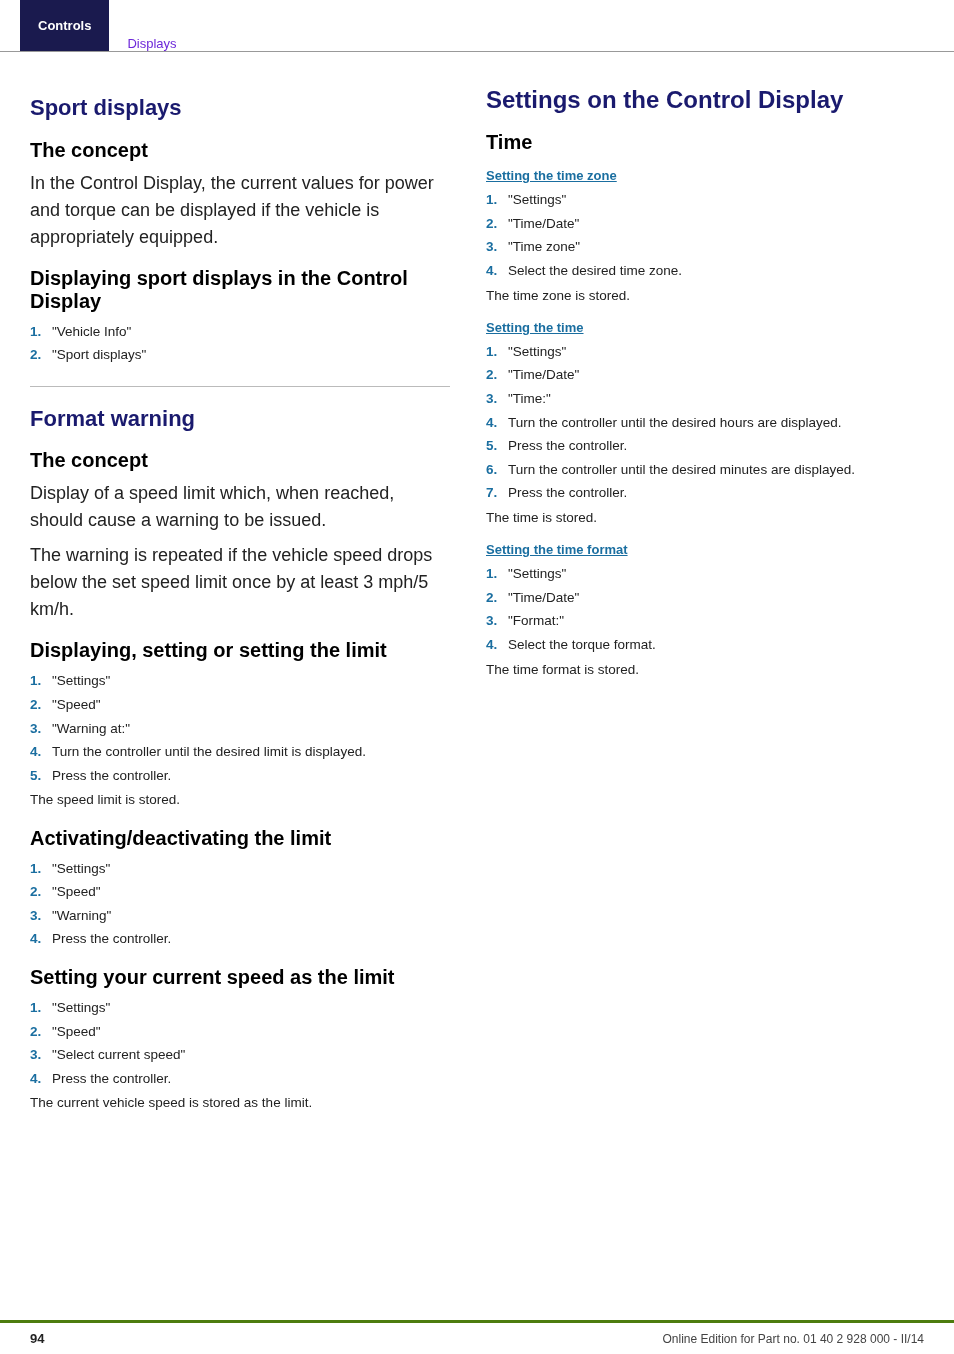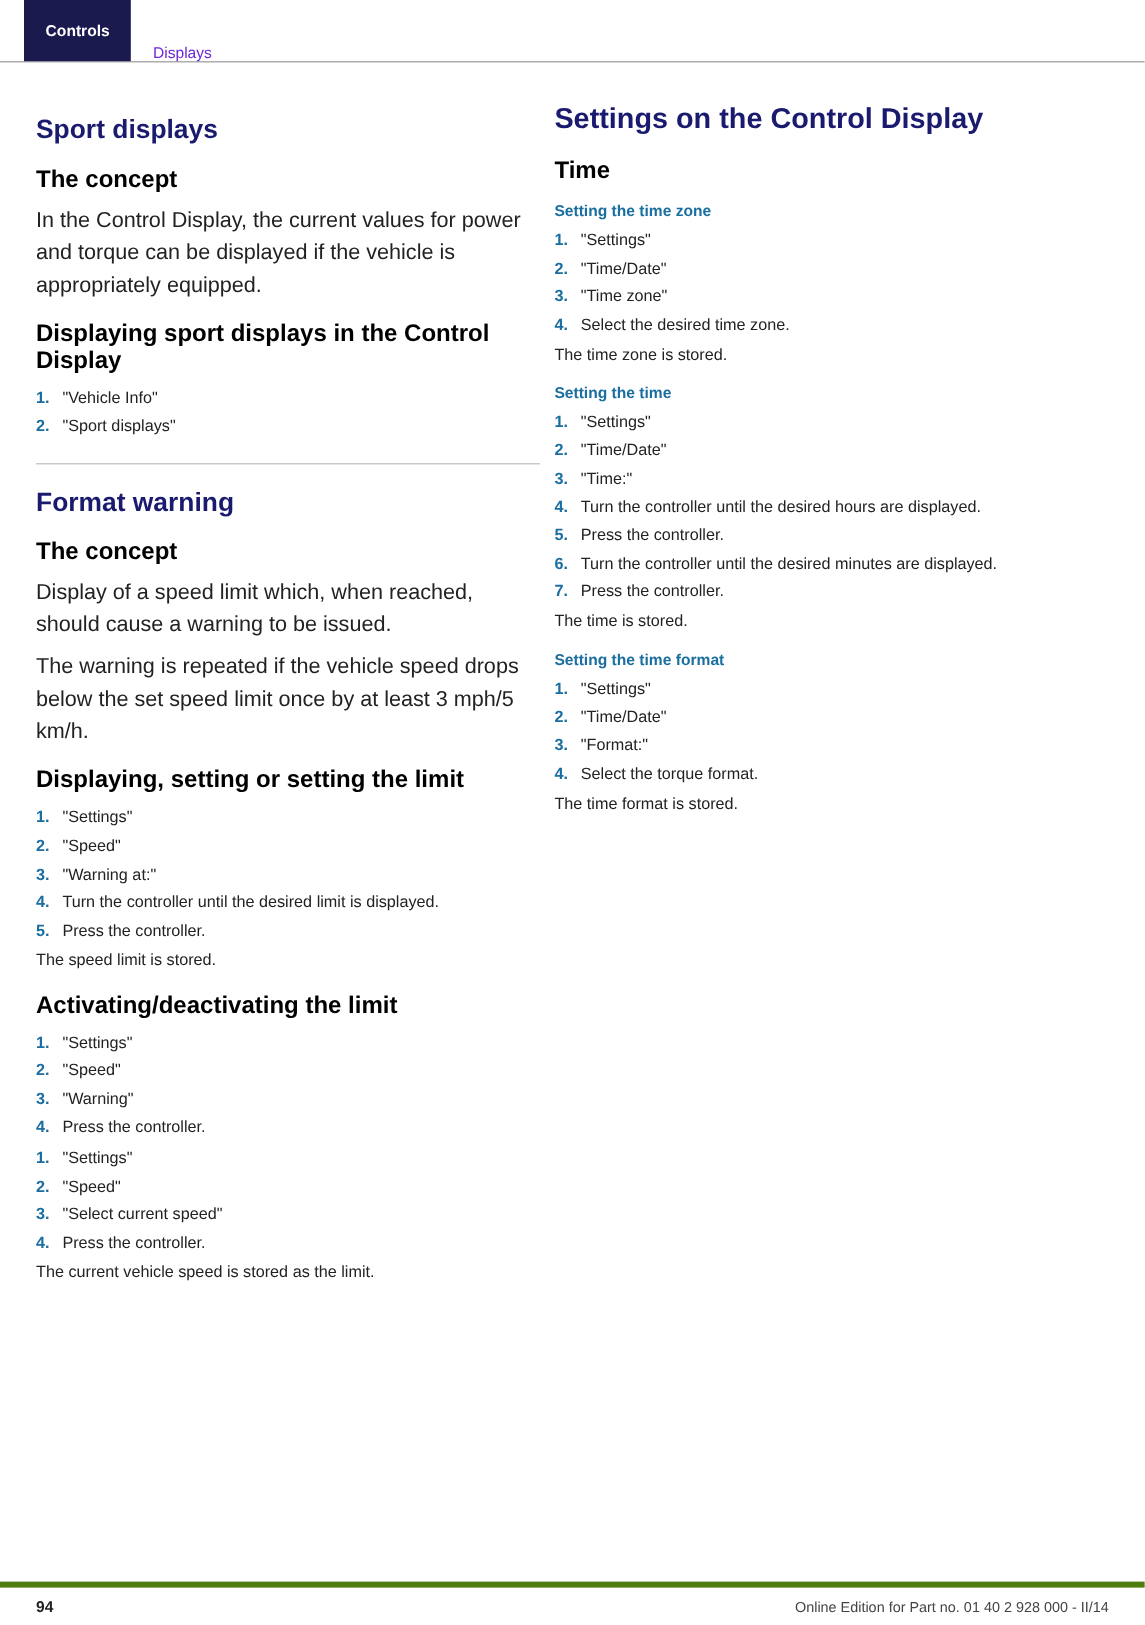--- a/index.html
+++ b/index.html
@@ -36,21 +36,21 @@
       font-size: 13px;
       display: flex;
       align-items: center;
       margin-top: 36px;
     }
 
     
     .page-content {
       display: flex;
       padding: 24px 30px 60px 30px;
-      gap: 12px;
+      gap: 36px;
     }
 
     
     .left-col {
       flex: 1;
       max-width: 420px;
     }
 
     
     .right-col {
@@ -81,20 +81,21 @@
       font-weight: bold;
       margin-top: 16px;
       margin-bottom: 8px;
     }
     .subsubsection-title {
       color: #1a6ea0;
       font-size: 13px;
       font-weight: bold;
       margin-top: 14px;
       margin-bottom: 6px;
+      text-decoration: underline;
     }
 
     p.body-text {
       font-size: 18px;
       line-height: 1.5;
       margin-bottom: 8px;
       color: #222;
     }
 
     ol {
@@ -122,21 +123,21 @@
       border-top: 1px solid #bbb;
       margin: 20px 0 10px 0;
     }
 
     
     .footer {
       position: absolute;
       bottom: 0;
       left: 0;
       right: 0;
-      border-top: 5px solid #4d7c0f;
+      border-top: 3px solid #4d7c0f;
       padding: 8px 30px;
       display: flex;
       justify-content: space-between;
       align-items: center;
       font-size: 12px;
       color: #444;
     }
     .footer-page {
       font-size: 13px;
       font-weight: bold;
@@ -244,20 +245,21 @@
       <li>
           <span class="num">3.</span>
           <span class="text">"Warning"</span>
         </li>
       <li>
           <span class="num">4.</span>
           <span class="text">Press the controller.</span>
         </li>
     </ol>
 
+    <h3 class="subsection-title">Setting your current speed as the limit</h3>
     <ol class="num-list">
       <li>
           <span class="num">1.</span>
           <span class="text">"Settings"</span>
         </li>
       <li>
           <span class="num">2.</span>
           <span class="text">"Speed"</span>
         </li>
       <li>

